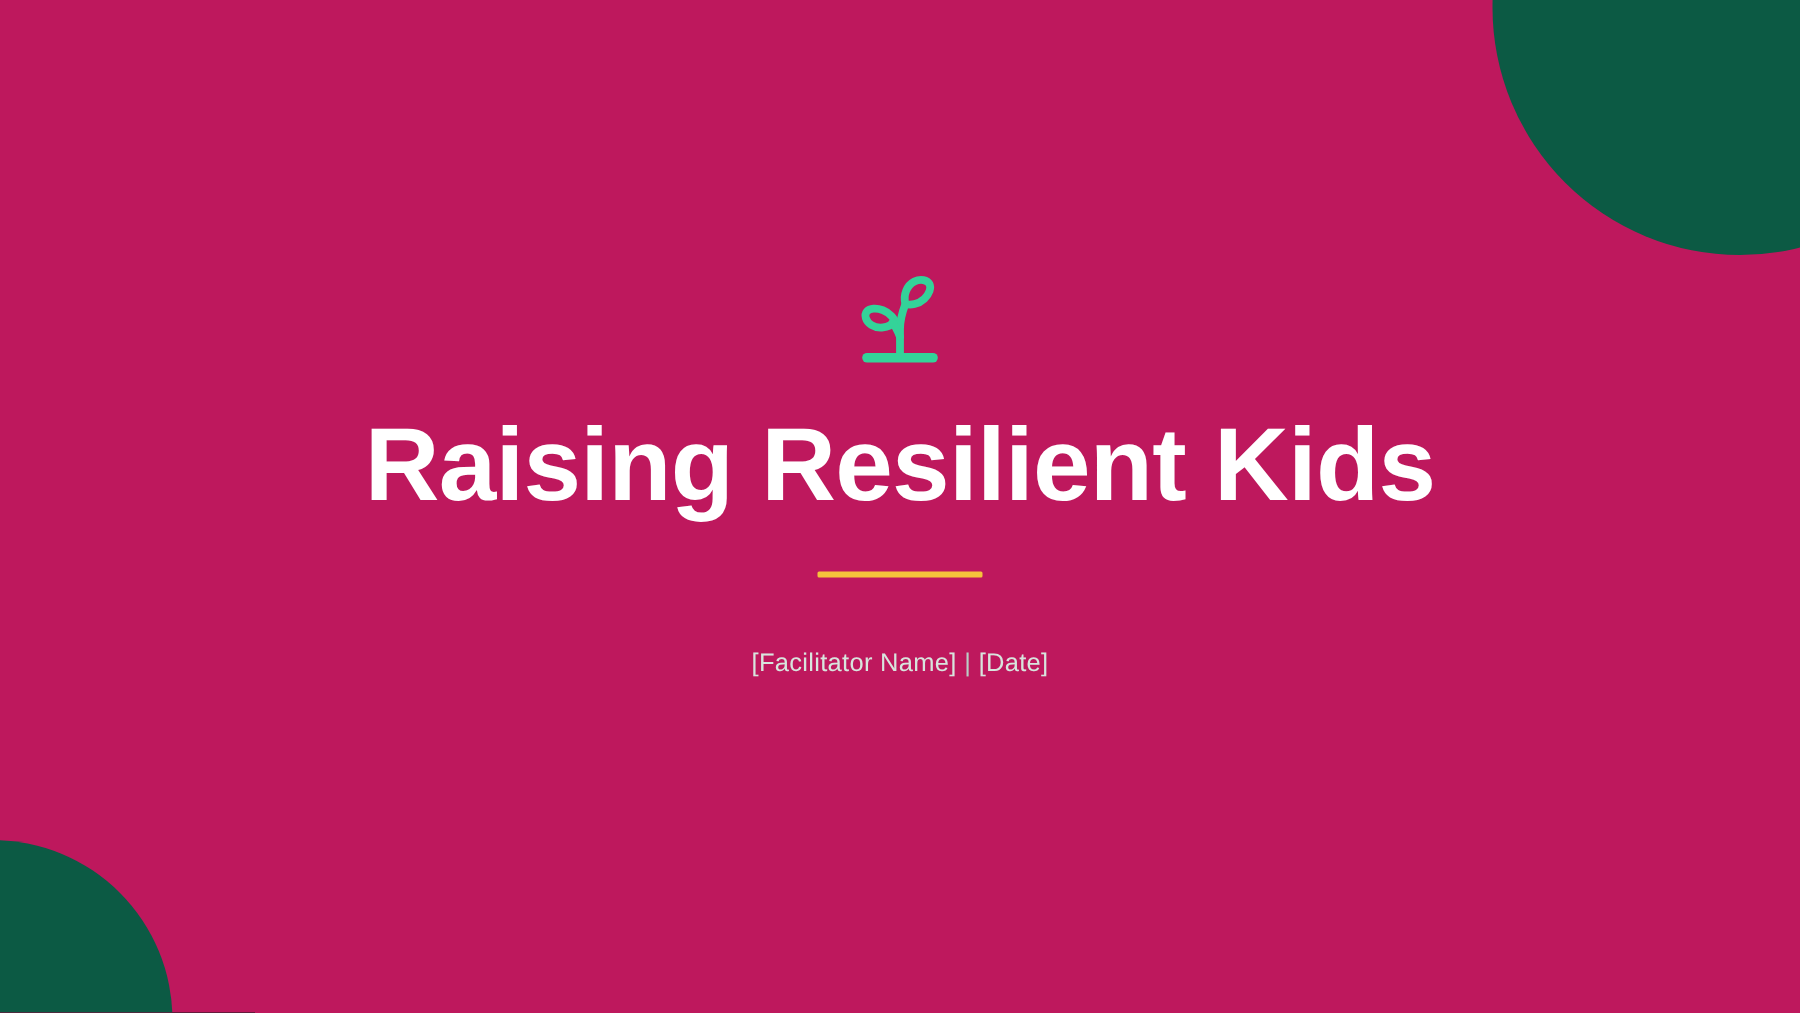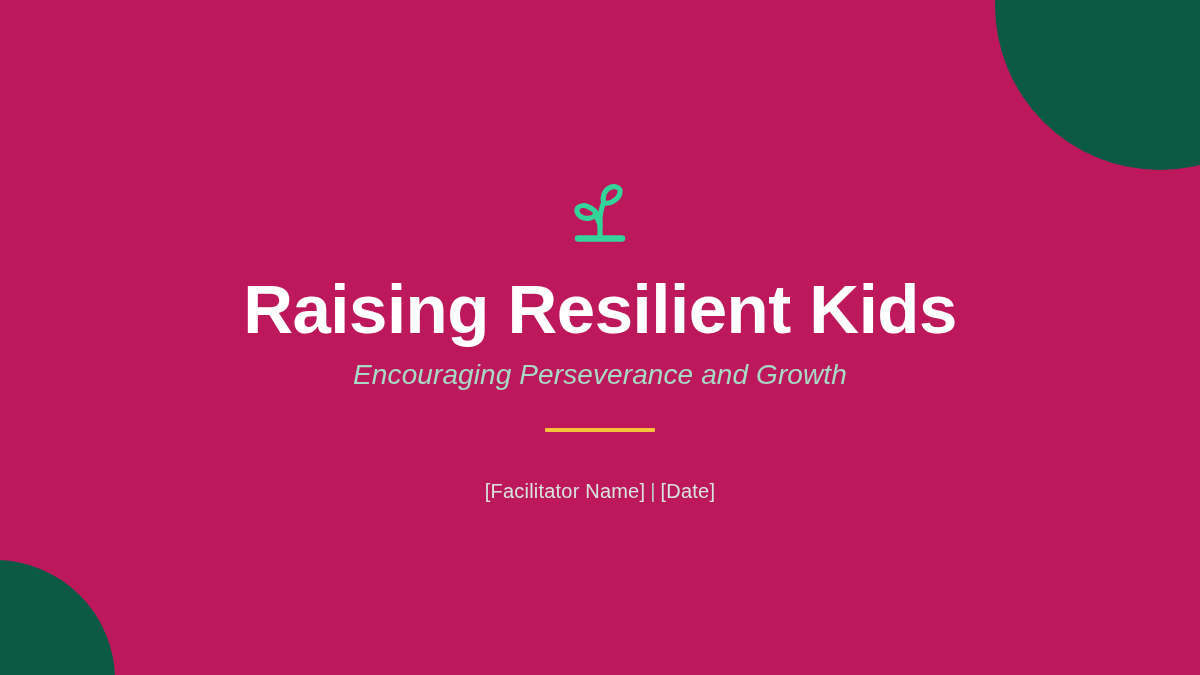--- a/index.html
+++ b/index.html
@@ -89,21 +89,21 @@
     height: 4px;
     background: #f5c33b;
     border: 0;
     border-radius: 1px;
     flex: none;
   }
 
   .presenter-line {
     margin: 0;
     padding-top: 39px;
-    font-size: 20px;
+    font-size: 17px;
     font-weight: 400;
     line-height: 1.2;
     letter-spacing: 0.2px;
     color: #d8e5de;
     text-align: center;
     white-space: nowrap;
   }
   .presenter-line .sep {
     padding: 0 5px;
     color: #b9cec6;
@@ -128,21 +128,20 @@
 
         <path d="M31 57V39.5c0-5.4 1.0-10.0 3.6-16.9"></path>
         <path d="M31 44.5c-1.6-4.1-3.0-7.0-5.0-9.5"></path>
 
         <path d="M9 58.5h44" stroke-width="6.4"></path>
       </svg>
     </div>
 
     <h1 class="deck-title">Raising Resilient Kids</h1>
 
-    <p class="deck-subtitle">Encouraging Perseverance and Growth</p>
 
     <hr class="accent-rule">
 
     <p class="presenter-line">
       <span>[Facilitator Name]</span><span class="sep">|</span><span>[Date]</span>
     </p>
 
   </div>
 </div>
 

